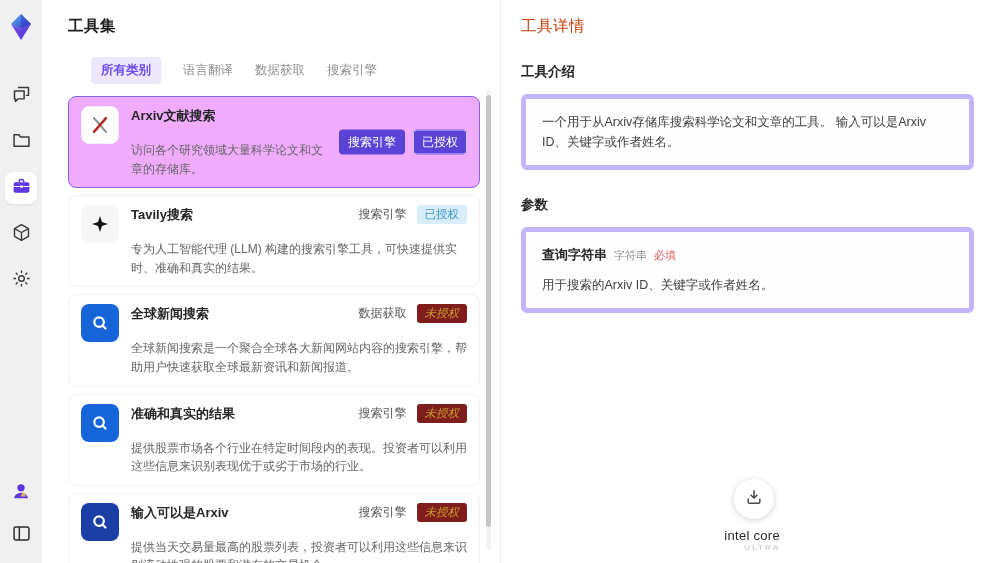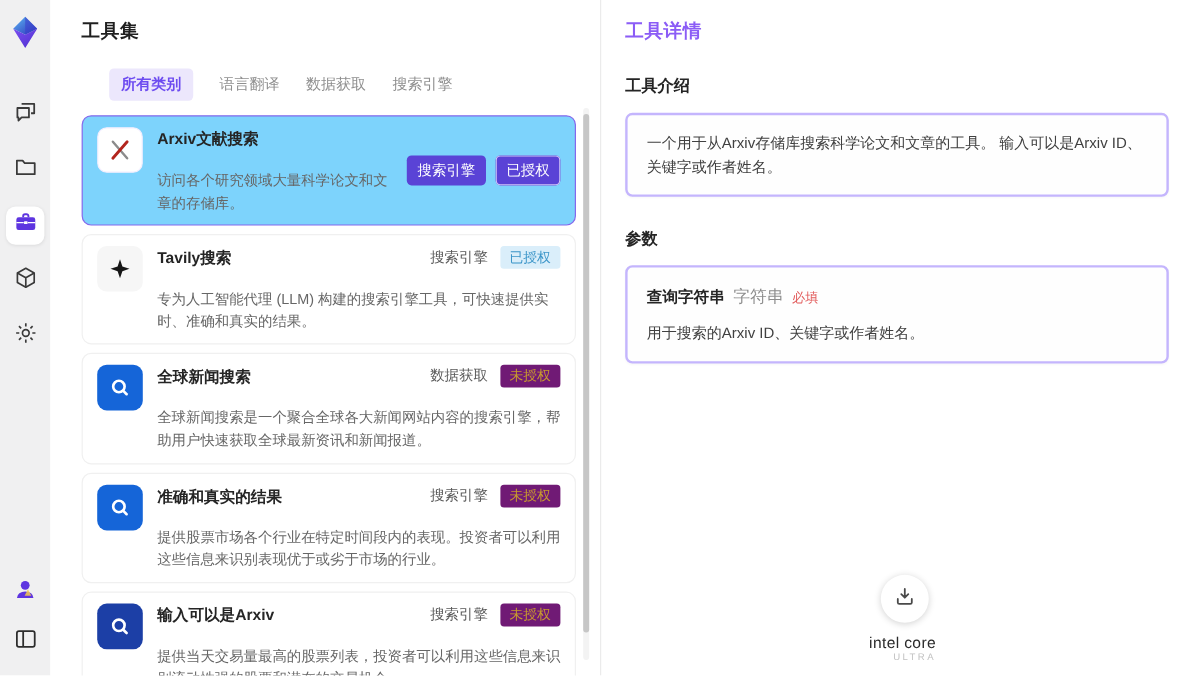--- a/index.html
+++ b/index.html
@@ -20,54 +20,54 @@
   
   .main { position:absolute; left:42px; top:0; width:458px; height:563px; background:#fff; padding:16px 0 0 26px; }
   .page-title { font-size:15.5px; font-weight:bold; color:#1f1f1f; letter-spacing:.5px; }
   .tabs { margin-top:20px; display:flex; align-items:center; gap:22px; font-size:12.5px;padding-left:23px; }
   .tab { color:#8f8f8f; cursor:pointer; padding:5px 0; white-space:nowrap; }
   .tab.active { color:#6d4cf0; background:#ece7fc; padding:5px 10px; border-radius:4px; font-weight:bold; }
   .tool-list { margin-top:12px; width:412px; display:flex; flex-direction:column; gap:7px; }
 
   .tool-card { position:relative; background:#fff; border:1px solid #f0f0f0; border-radius:8px;
     padding:9px 12px; display:flex; gap:12px; cursor:pointer; }
-  .tool-card.selected { background:#7dd3fc; border:1.5px solid #8468ec; }
+  .tool-card.selected { background:#f0abfc; border:1.5px solid #8468ec; }
   .tool-icon { flex:none; width:38px; height:38px; border-radius:8px; display:flex; align-items:center; justify-content:center; }
   .icon-arxiv { background:#ffffff; border:1px solid #f3eefe; }
   .icon-tavily { background:#f6f6f6; }
   .icon-blue  { background:#1565d8; }
   .icon-navy  { background:#1c3fa6; }
   .icon-news  { background:#fafafa; border:1px solid #efefef; }
   .tool-body { flex:1; min-width:0; }
   .tool-top { display:flex; justify-content:space-between; align-items:flex-start; }
   .tool-name { font-size:13px; font-weight:bold; color:#252525; padding-top:1px; }
   .tool-tags { display:flex; gap:10px; align-items:center; font-size:12px; flex:none; margin-left:8px; }
   .cat-label { color:#595959; }
   .status-badge { padding:2px 8px; border-radius:3px; font-size:11.5px; white-space:nowrap; }
   .status-auth { background:#daeefa; color:#3d96c9; }
-  .status-unauth { background:#701a75; color:#c89b2e; }
+  .status-unauth { background:#7f1d1d; color:#c89b2e;font-style:italic; }
   .tool-desc { font-size:12px; color:#666; line-height:1.55; margin-top:16px; }
   .selected .tool-tags { position:absolute; right:12px; top:50%; transform:translateY(-50%); gap:8px; }
   .badge-purple { background:#5a43d6; color:#fff; padding:4px 9px; border-radius:4px; font-size:12px; }
   .badge-purple.outl { box-shadow:inset 0 0 0 1px #cfc3f7; }
   .selected .tool-desc { margin-right:140px; }
 
   .scrollbar-track { position:absolute; left:486px; top:90px; width:5px; height:460px; border-radius:3px; background:#f3f3f3; }
   .scrollbar-thumb { position:absolute; left:0; top:5px; width:5px; height:432px; border-radius:3px; background:#c6c6c6; }
 
   
   .detail { position:absolute; left:500px; top:0; width:500px; height:563px; background:#fff;
     border-left:1px solid #ebebeb; padding:16px 26px 0 20px; }
-  .detail-title { font-size:15.5px; font-weight:bold; color:#8b5cf6; letter-spacing:.5px; }
+  .detail-title { font-size:15.5px; font-weight:normal; color:#c2410c; letter-spacing:.5px; }
   .section-title { font-size:13.5px; font-weight:bold; color:#252525; margin-top:26px; }
-  .info-box { margin-top:13px; border:2px solid #c4b5fd; border-radius:6px; background:#fefefe;
+  .info-box { margin-top:13px; border:5px solid #c4b5fd; border-radius:6px; background:#fefefe;
     padding:13px 16px; font-size:12.5px; color:#404040; line-height:1.6; box-shadow:0 1px 2px rgba(0,0,0,.03); }
   .param-head { display:flex; align-items:baseline; }
   .param-name { font-size:13px; font-weight:bold; color:#252525; }
-  .param-type { font-size:14px; color:#8c8c8c; margin-left:7px; }
+  .param-type { font-size:11px; color:#8c8c8c; margin-left:7px; }
   .param-req { font-size:11px; color:#e25c5c; margin-left:7px; }
   .param-desc { font-size:12.5px; color:#404040; margin-top:9px; }
 
   
   .fab-download { position:absolute; right:22px; bottom:44px; width:40px; height:40px; border-radius:50%;
     background:#fff; box-shadow:0 1px 6px rgba(0,0,0,.18); display:flex; align-items:center; justify-content:center; cursor:pointer; }
   .intel-badge { position:absolute; right:16px; bottom:10px; text-align:right; line-height:1.1; }
   .intel-line { font-size:13px; color:#2a2a2a; letter-spacing:.3px; }
   .intel-sub { font-size:8px; color:#c2c2c2; letter-spacing:2px; margin-top:1px; }
 </style>

